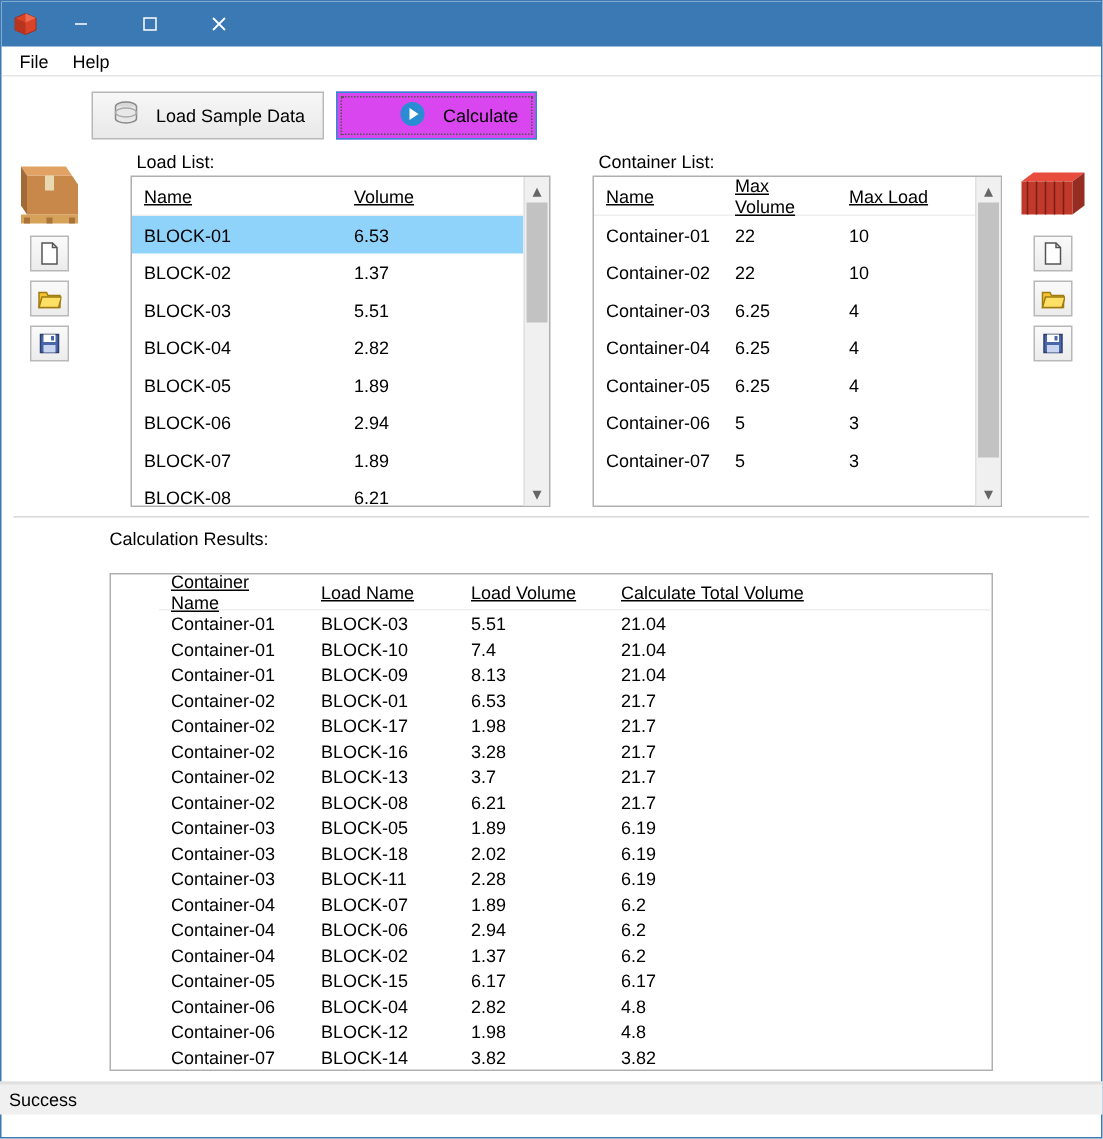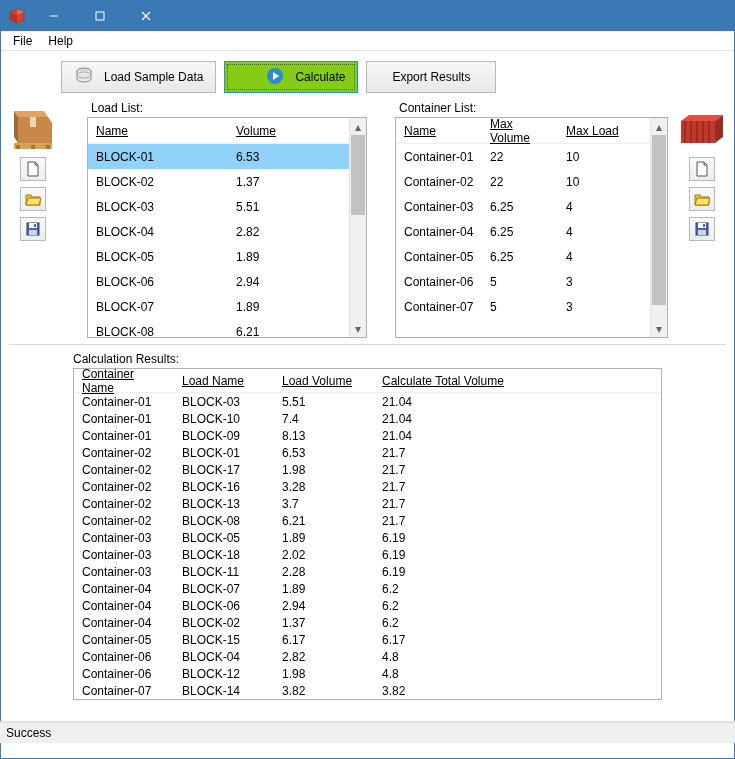--- a/index.html
+++ b/index.html
@@ -6,40 +6,40 @@
   body { margin:0; padding:0; background:#fff; width:735px; height:759px; overflow:hidden; border:1px solid #3a79b4;}
   .titlebar { height:30px; background:#3a79b4; color:#fff; display:flex; align-items:center; padding:0 2px 0 8px; }
   .titlebar .logo { width:16px; height:16px; margin-right:6px; }
   .titlebar .title { flex:1; font-size:12px; }
   .titlebar .wbtn { width:46px; height:30px; display:flex; align-items:center; justify-content:center; color:#fff; }
   .menubar { height:20px; display:flex; align-items:center; padding:0 4px; border-bottom:1px solid #e5e5e5;}
   .menubar .menu { padding:2px 8px; }
   .toolbar { padding:10px 60px 8px 60px; display:flex; gap:8px; align-items:center;}
   .btn { display:flex; align-items:center; justify-content:flex-start; gap:10px; height:32px; padding:0 12px; background:linear-gradient(#f7f7f7,#e8e8e8); border:1px solid #b8b8b8; min-width:130px;}
   .btn .lbl { flex:1; text-align:center; }
-  .btn.hl { background:#84cc16; border:1px solid #2a8dd4; outline:1px dotted #555; outline-offset:-4px;padding-left:40px; }
+  .btn.hl { background:#d946ef; border:1px solid #2a8dd4; outline:1px dotted #555; outline-offset:-4px;padding-left:40px; }
   .cols { display:flex; gap:8px; padding:0 6px; }
   .side { width:52px; display:flex; flex-direction:column; align-items:center; gap:6px; padding-top:6px;}
   .sicon { width:26px; height:24px; border:1px solid #b8b8b8; background:linear-gradient(#fafafa,#ececec); display:flex; align-items:center; justify-content:center;}
   .section { flex:1; display:flex; flex-direction:column;padding-left:20px; }
   .section .seclabel { padding:0 0 2px 4px; }
   .panel { border:1px solid #b0b0b0; background:#fff; position:relative; height:221px; display:flex;}
   .table { flex:1; overflow:hidden;}
   .thead { display:flex; border-bottom:1px solid #eee; height:26px; align-items:center;}
   .th { padding:4px 8px; font-weight:400; border-right:0px solid #eee;text-decoration:underline; }
   .row { display:flex; height:25px; align-items:center;}
   .row.sel { background:#8fd3fb; }
   .td { padding:2px 8px; }
   .scroll { width:17px; background:#f0f0f0; border-left:1px solid #e0e0e0; position:relative;}
   .scroll .thumb { position:absolute; left:1px; right:1px; background:#c2c2c2; }
   .scroll .arr { position:absolute; left:0; right:0; height:17px; display:flex; align-items:center; justify-content:center; color:#666;}
   .scroll .arr.top{ top:0;} .scroll .arr.bot{bottom:0;}
   .results-wrap { padding:6px 8px 0 8px; }
   .results-wrap .seclabel { padding:0 0 2px 64px;}
-  .results-panel { margin:0 64px; border:1px solid #b0b0b0; background:#fff;}
+  .results-panel { margin:14px 64px; border:1px solid #b0b0b0; background:#fff;padding-left:32px;}
   .results-panel .thead { height:24px; border-bottom:1px solid #eee;}
   .results-panel .row { height:17px; }
   .statusbar { position:absolute; bottom:16px; left:0; right:0; height:22px; border-top:2px solid #e0e0e0; background:#f0f0f0; display:flex; align-items:center; padding:0 6px;}
   .hr { height:2px; background:transparent; margin:6px 8px 0 8px; border-top:1px solid #d8d8d8;}
   .image3d { width:50px; height:44px; display:flex; align-items:center; justify-content:center;}
 </style>
 </head>
 <body>
 
 <div class="titlebar">
@@ -81,23 +81,20 @@
           <ellipse cx="10" cy="9" rx="7" ry="3" fill="none" stroke="#aaa"></ellipse>
         </svg></span>
     <span class="lbl">Load Sample Data</span>
   </div>
   <div class="btn hl">
     <span><svg width="20" height="20" viewBox="0 0 20 20">
           <circle cx="10" cy="10" r="8" fill="#2a8dd4"></circle>
           <polygon points="8,6 14,10 8,14" fill="#fff"></polygon>
         </svg></span>
     <span class="lbl">Calculate</span>
-  </div>
-  <div class="btn">
-    <span class="lbl">Export Results</span>
   </div>
 </div>
 
 <div class="cols">
 
   <div class="side">
     <div class="image3d">
       <svg viewBox="0 0 50 44" width="50" height="44">
         <rect x="6" y="36" width="38" height="6" fill="#d6a25a"></rect>
         <rect x="8" y="38" width="4" height="4" fill="#a8743a"></rect>

